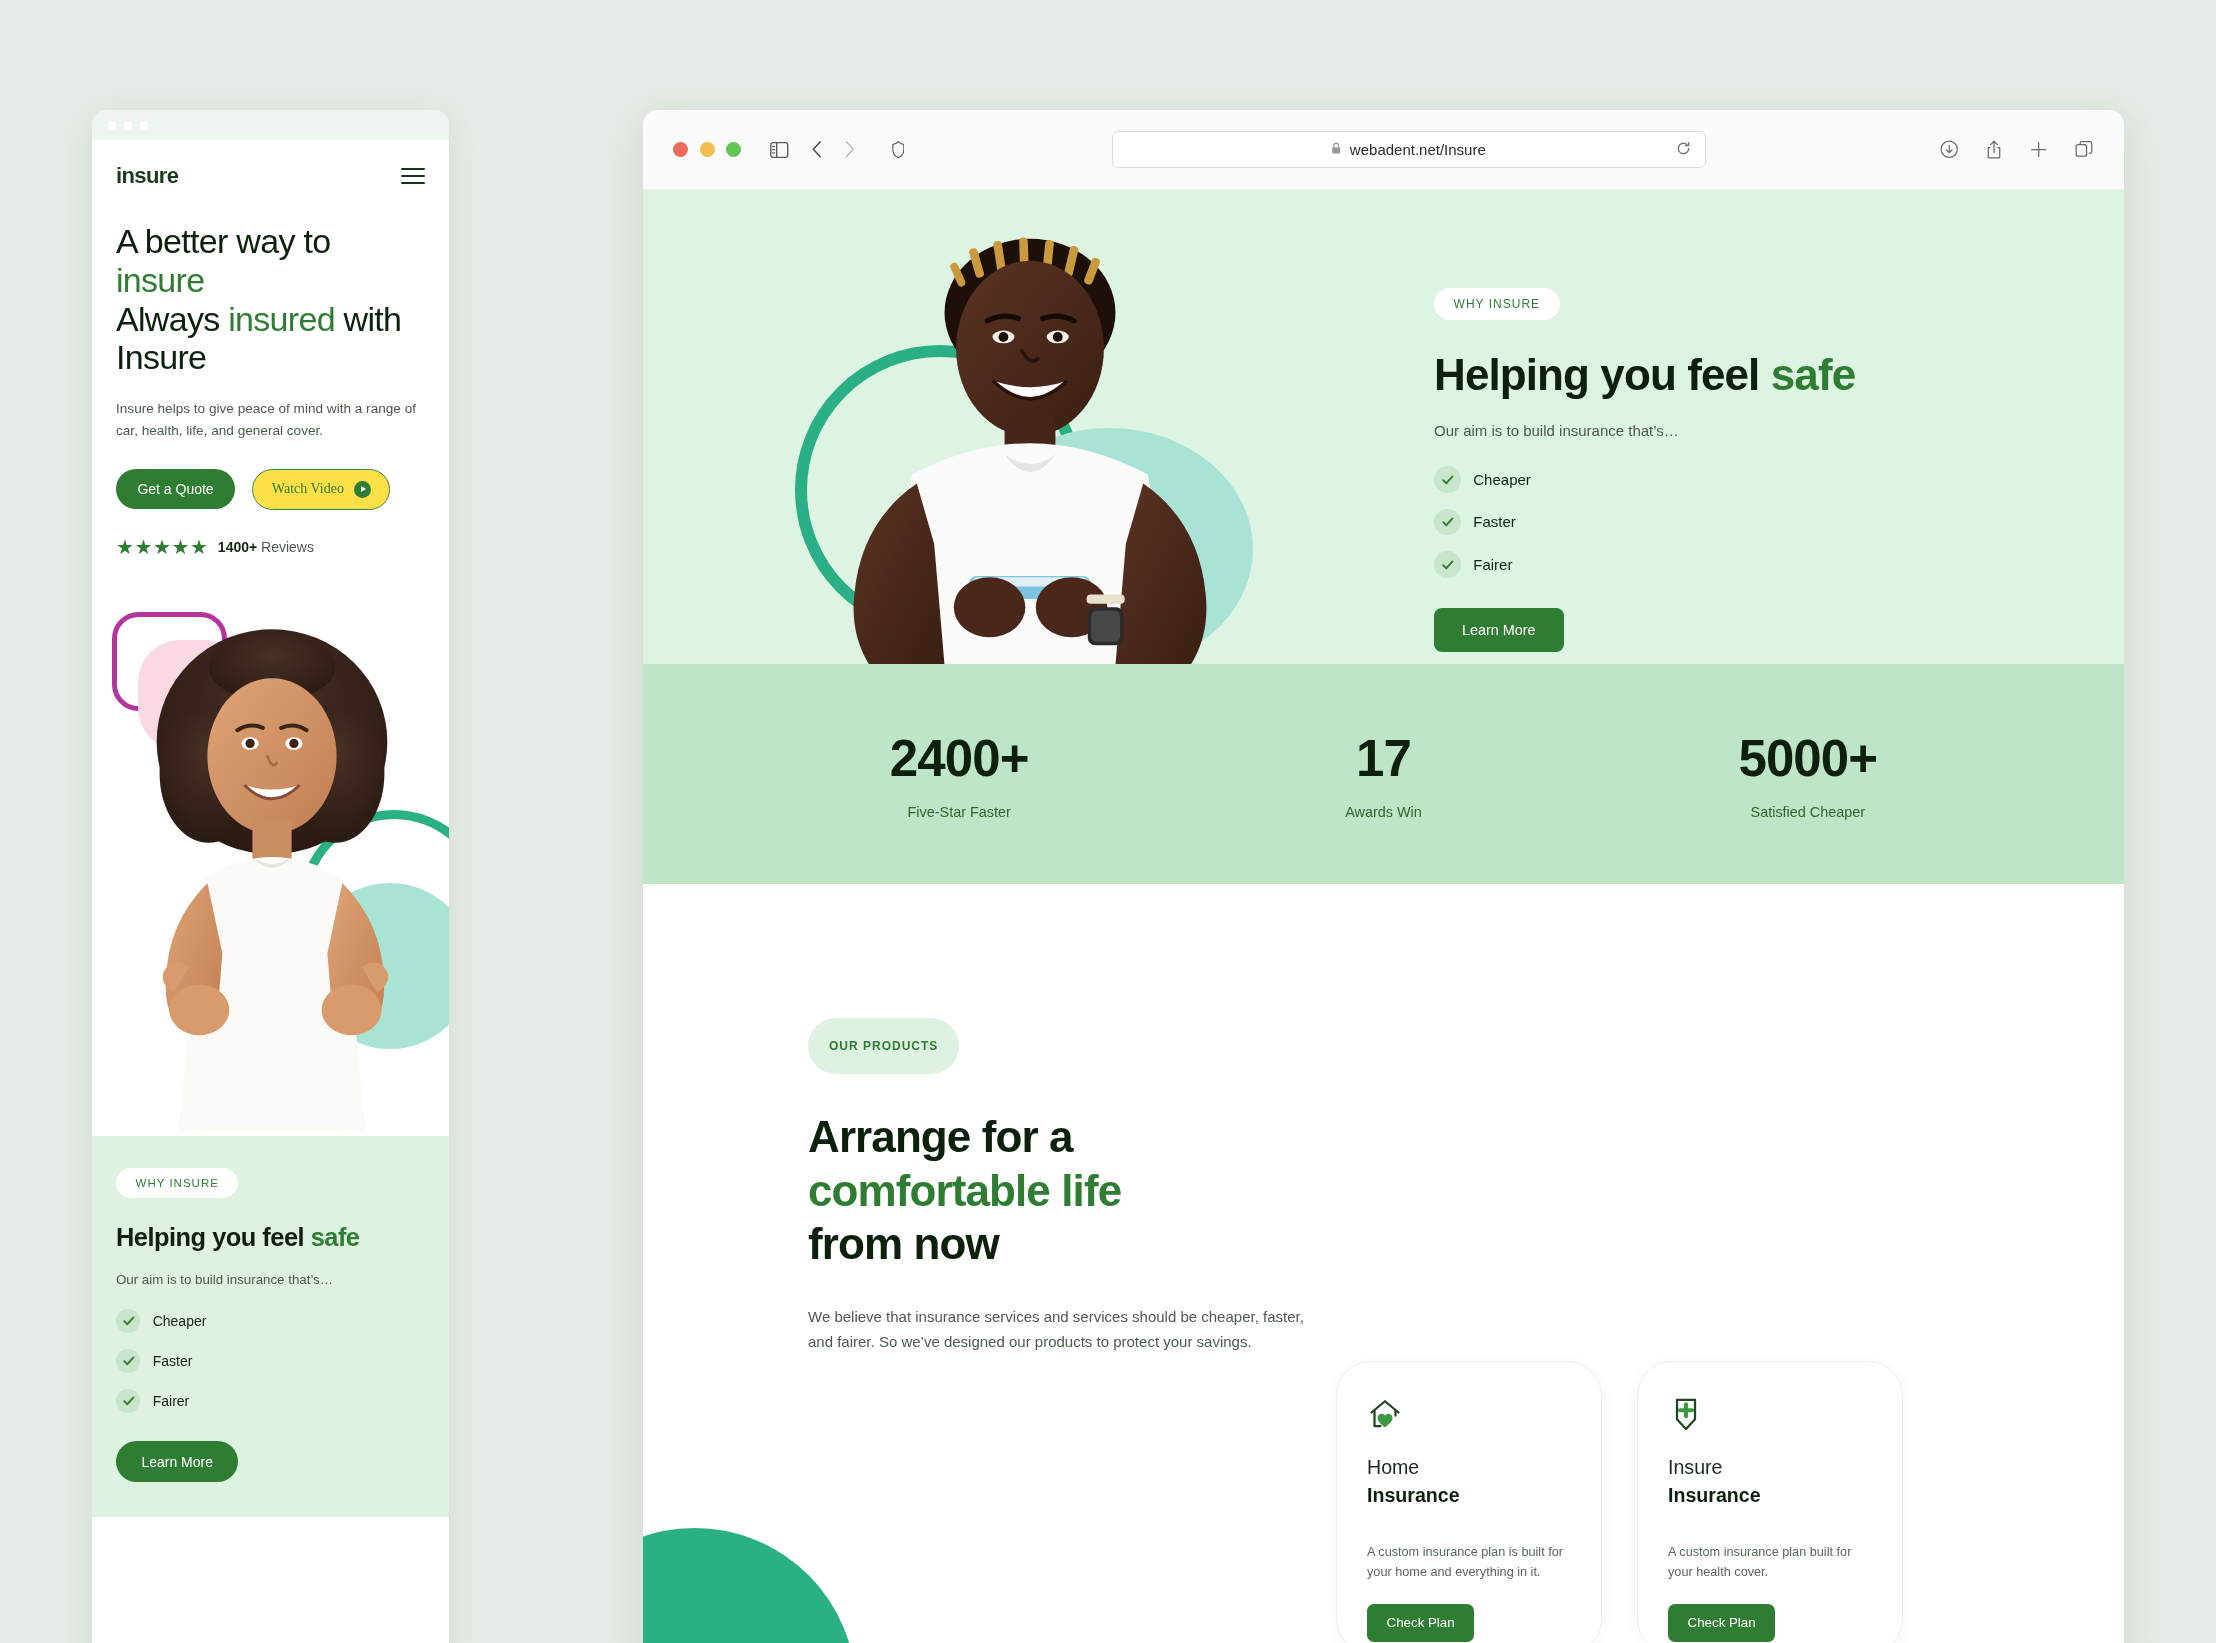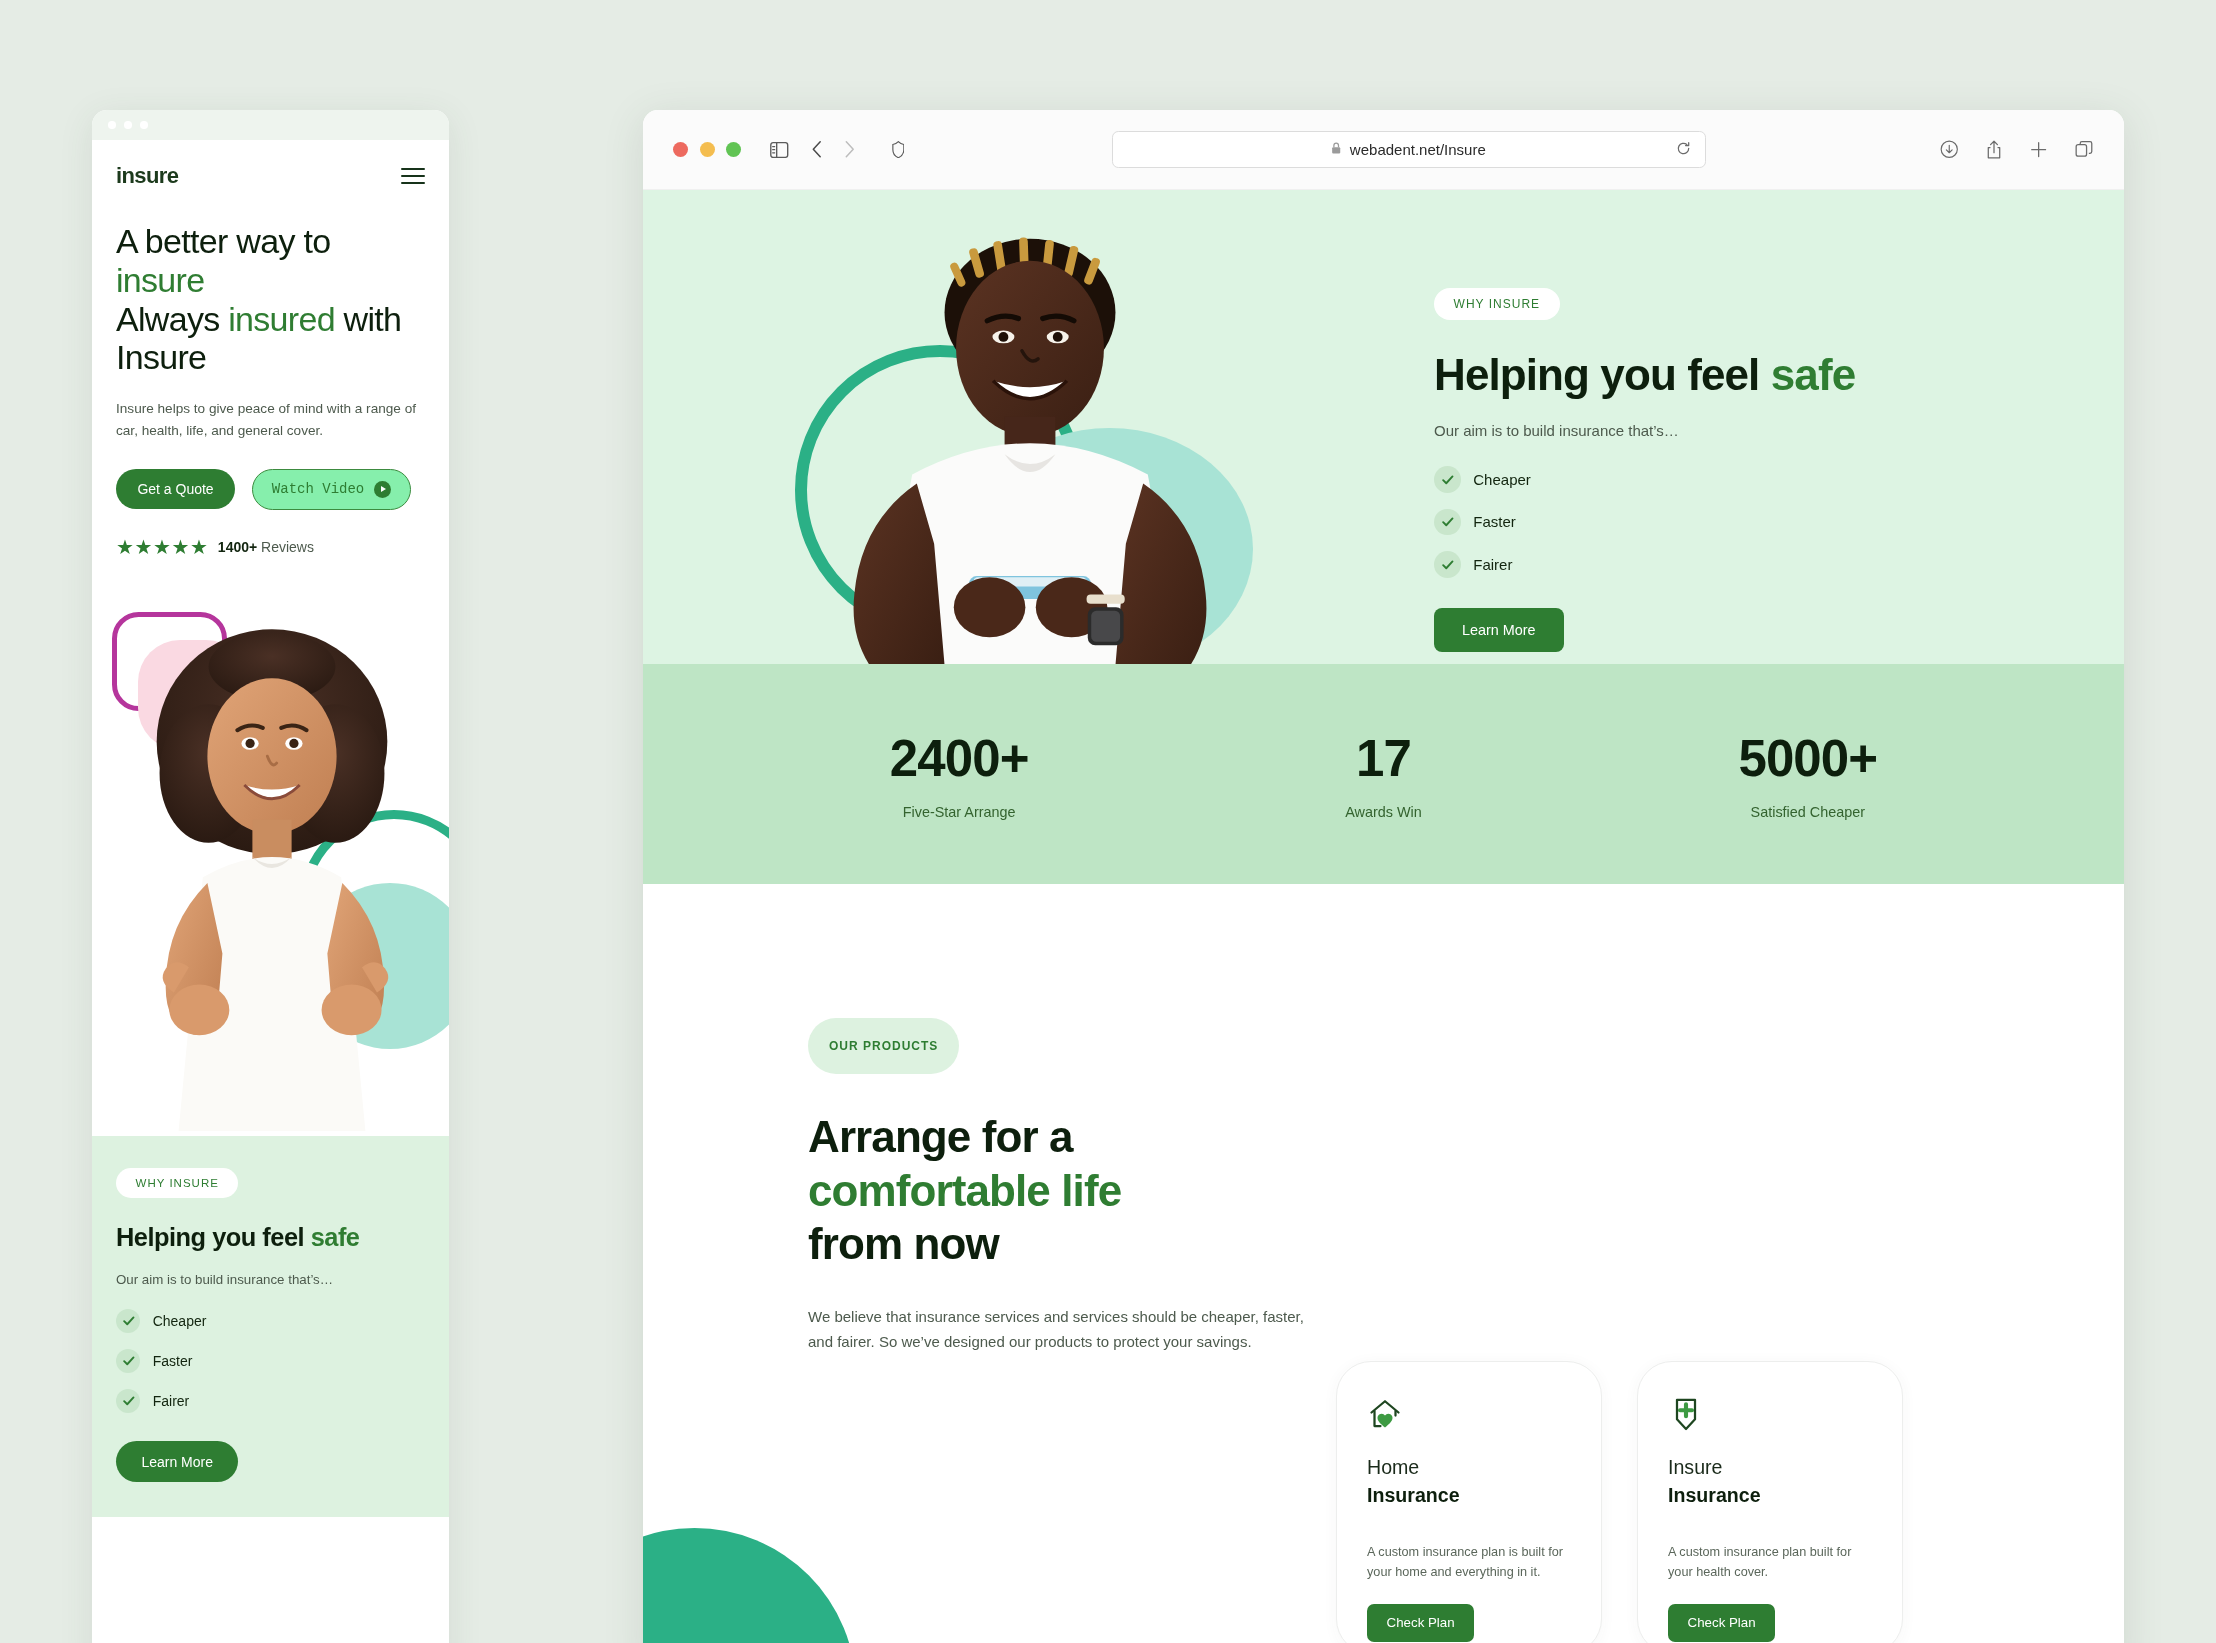--- a/index.html
+++ b/index.html
@@ -50,22 +50,22 @@
   .m-sub {
     margin-top: 21px; font-size: 13.6px; line-height: 1.62; color: #4d5a4d; max-width: 392px;
   }
   .m-btnrow { margin-top: 26.6px; display: flex; gap: 17.3px; align-items: center; }
   .btn-solid {
     background: #2e7d32; color: #fff; border: none; border-radius: 58px;
     padding: 12px 21.4px; font-size: 14px; font-family: inherit; cursor: pointer;
     white-space: nowrap;
   }
   .btn-outline {
-    background: #86efac; color: #2e7d32; border: 1.4px solid #3c8b3f; border-radius: 58px;
-    padding: 11px 18.5px; font-size: 14px; font-family: Liberation Mono, monospace; cursor: pointer;
+    background: #fde047; color: #2e7d32; border: 1.4px solid #3c8b3f; border-radius: 58px;
+    padding: 11px 18.5px; font-size: 14px; font-family: Liberation Serif, serif; cursor: pointer;
     display: flex; align-items: center; gap: 9.8px; white-space: nowrap;
   }
   .play-circle {
     width: 17.3px; height: 17.3px; border-radius: 50%; background: #2e7d32;
     display: inline-flex; align-items: center; justify-content: center; flex: 0 0 auto;
   }
   .play-circle::after {
     content: ""; width: 0; height: 0; margin-left: 1.7px;
     border-left: 5.8px solid #fff; border-top: 3.8px solid transparent; border-bottom: 3.8px solid transparent;
   }
@@ -519,21 +519,21 @@
               <span class="chk-label">Fairer</span>
             </div>
           </div>
           <button class="btn-solid">Learn More</button>
         </div>
       </section>
 
       <section class="stats">
         <div class="stat">
           <div class="stat-num">2400+</div>
-          <div class="stat-lbl">Five-Star Arrange</div>
+          <div class="stat-lbl">Five-Star Faster</div>
         </div>
         <div class="stat">
           <div class="stat-num">17</div>
           <div class="stat-lbl">Awards Win</div>
         </div>
         <div class="stat">
           <div class="stat-num">5000+</div>
           <div class="stat-lbl">Satisfied Cheaper</div>
         </div>
       </section>

